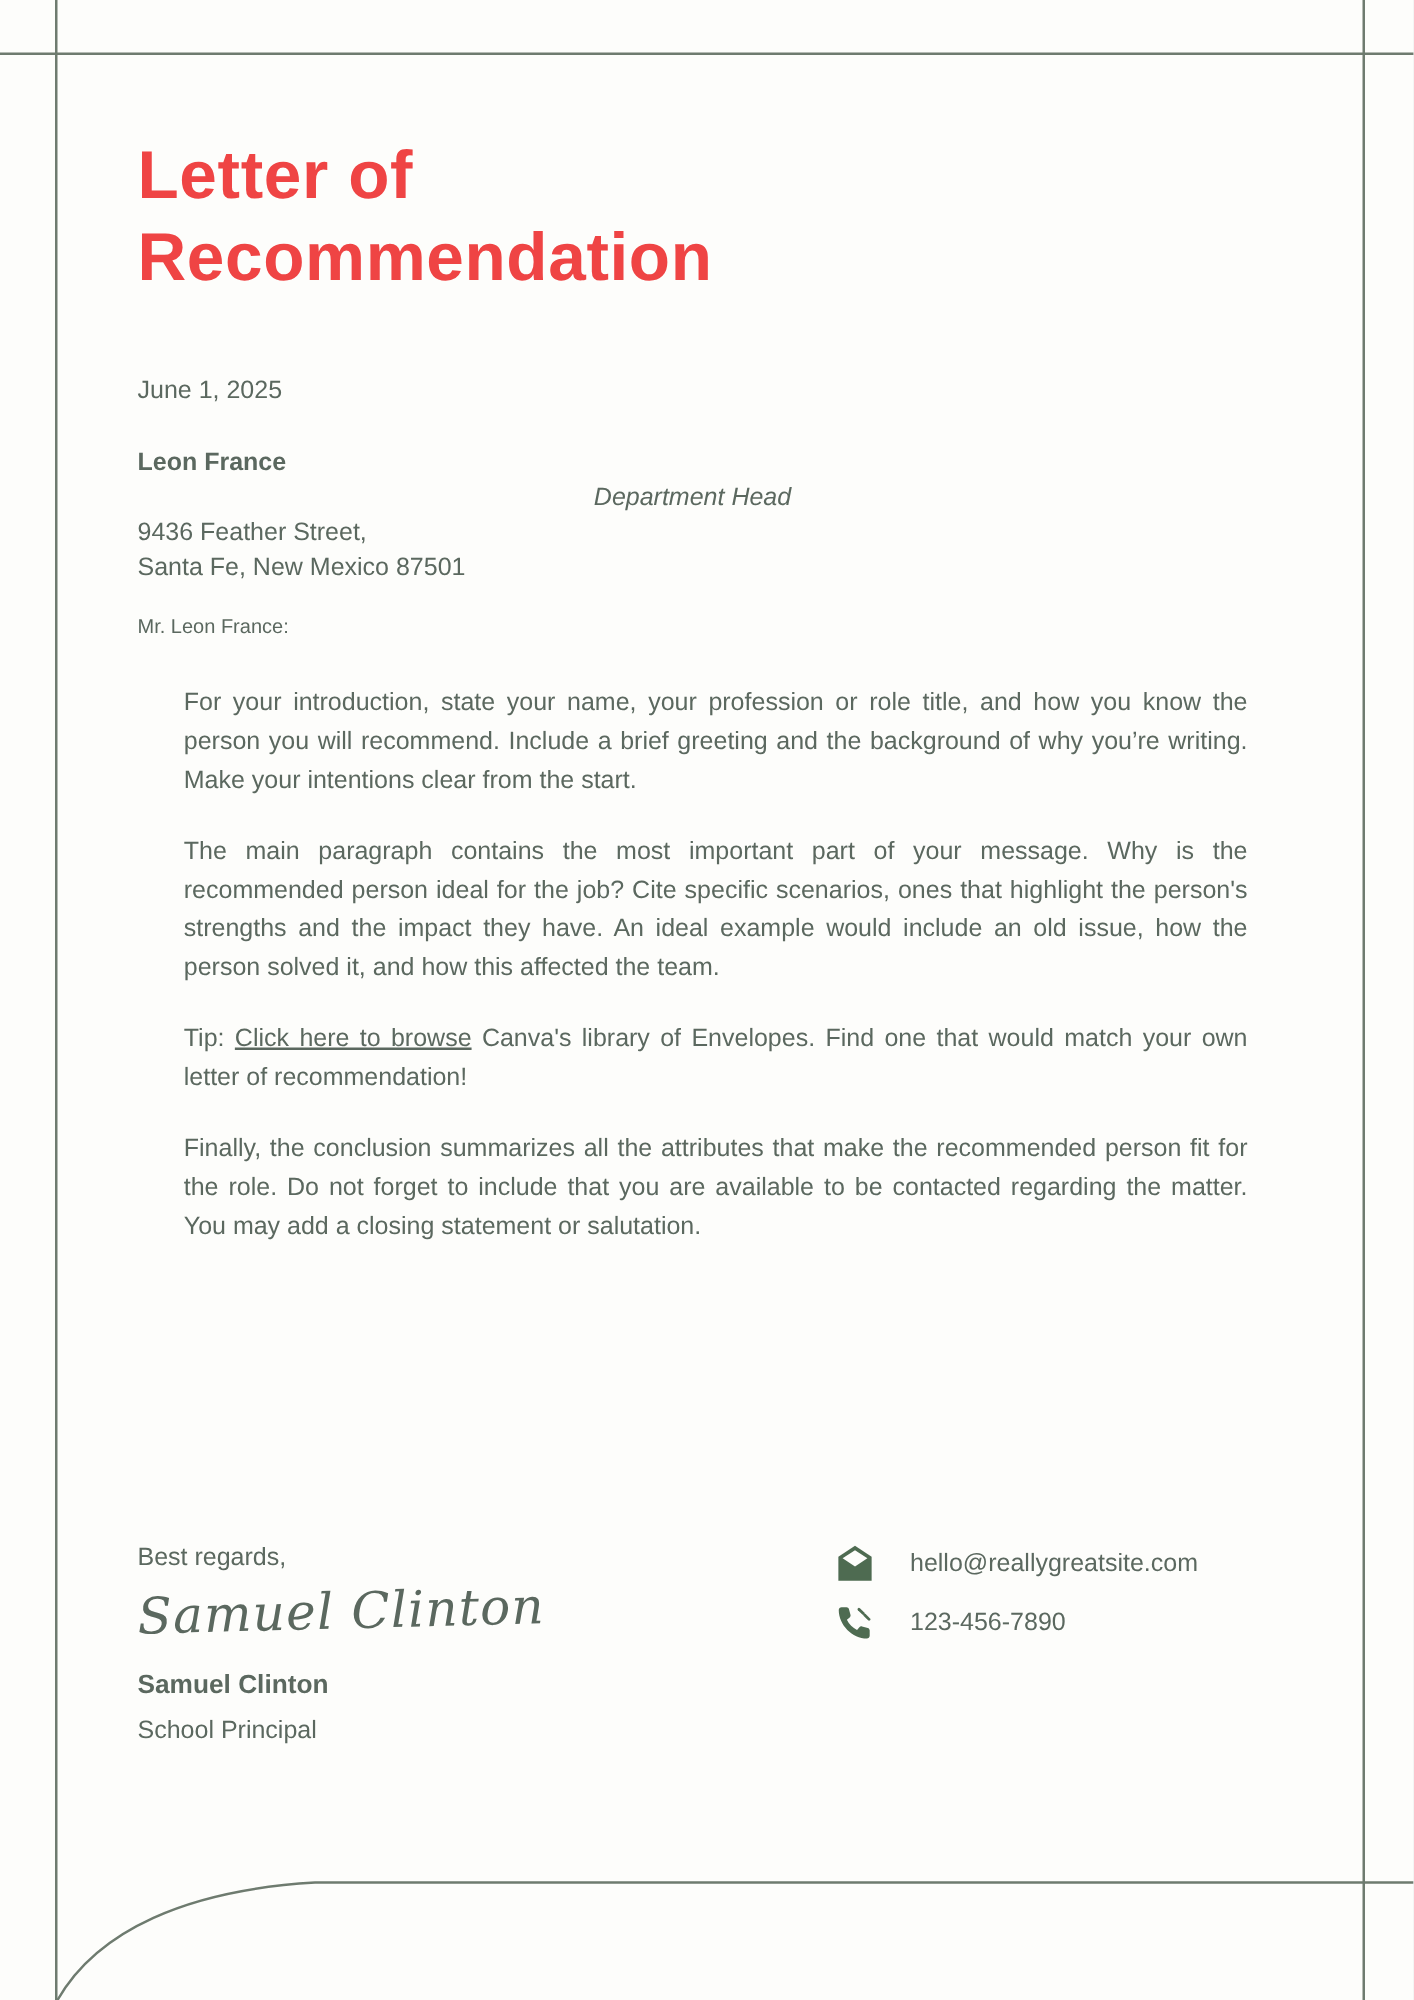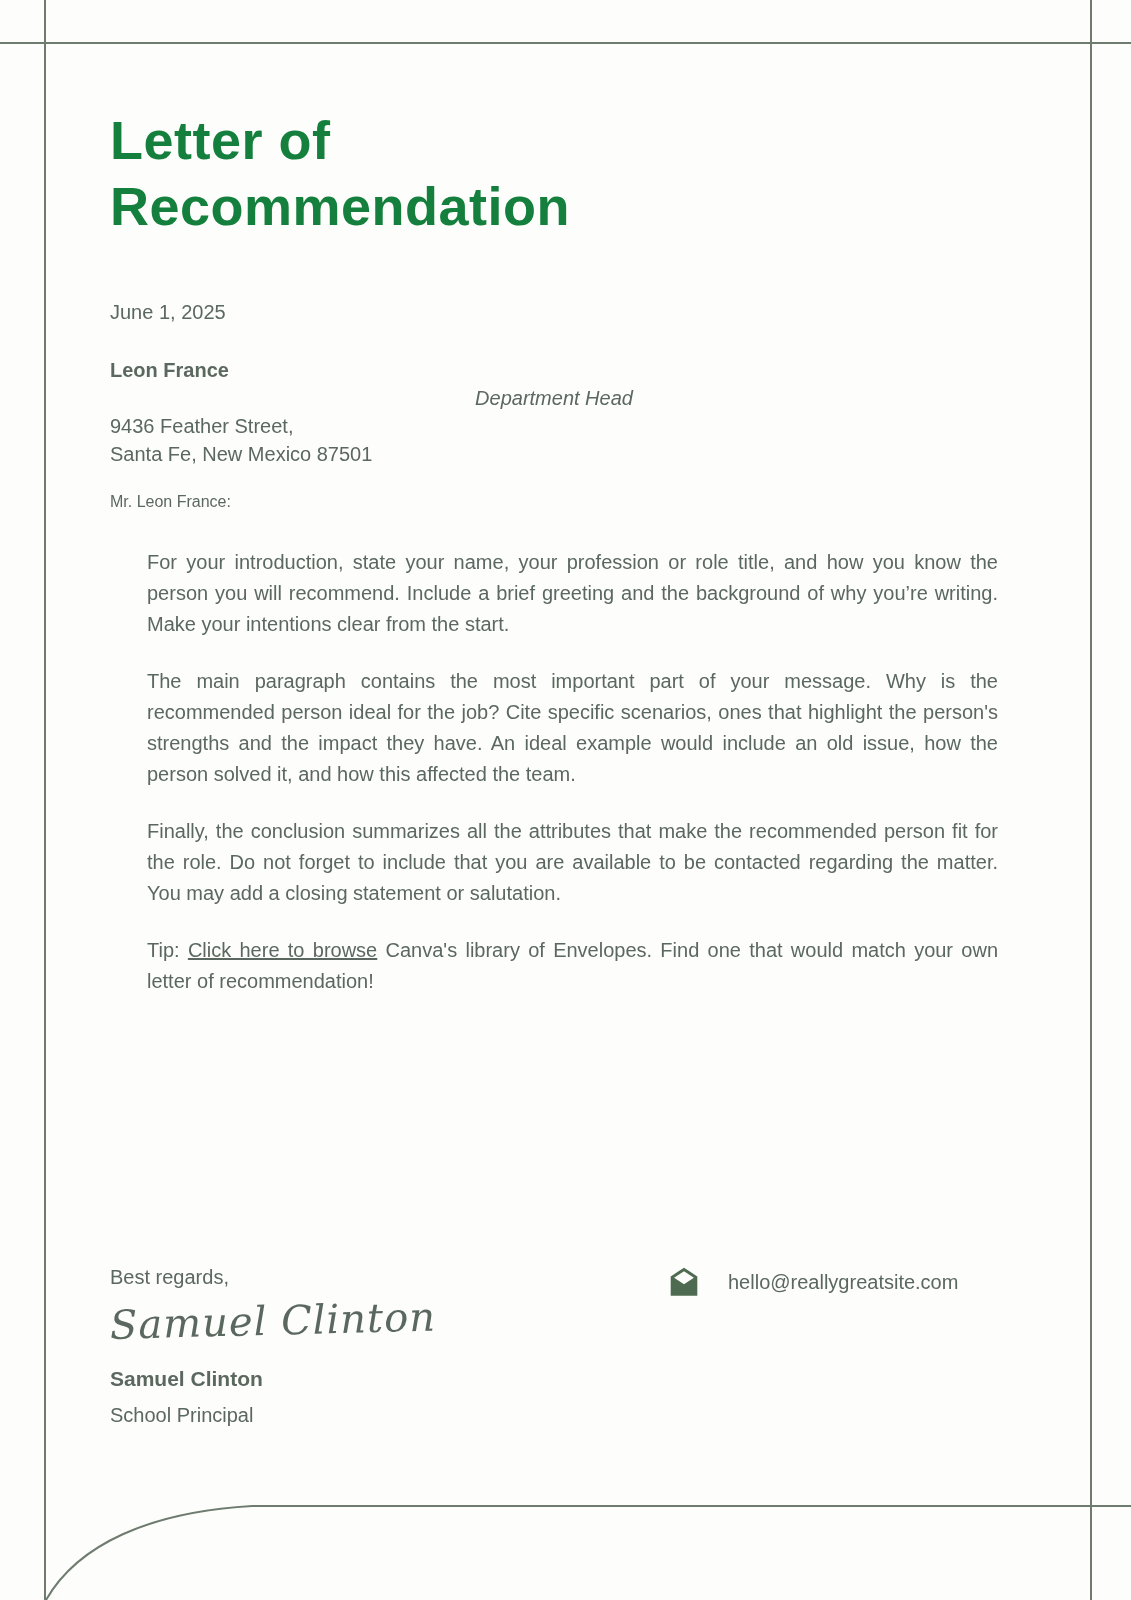--- a/index.html
+++ b/index.html
@@ -27,21 +27,21 @@
     left: 110px;
     top: 0;
     width: 888px;
   }
   .title {
     margin-top: 108px;
     max-width: 560px;
     font-size: 54px;
     line-height: 1.22;
     font-weight: bold;
-    color: #15803d;
+    color: #ef4444;
     letter-spacing: 0.5px;
   }
   .date { margin-top: 58px; font-size: 20px; line-height: 28px; }
   .recipient { margin-top: 30px; font-size: 20px; line-height: 28px; }
   .recipient .name { font-weight: bold; }
   .recipient .role { font-style: italic; text-align: center; }
   .salutation { margin-top: 20px; font-size: 16px; line-height: 28px; font-weight: normal; }
   .para {
     margin-top: 26px;
     font-size: 20px;
@@ -53,21 +53,21 @@
   .tip a {
     color: #5B685F;
     text-decoration: underline;
     cursor: pointer;
   }
 
   
   .bottom {
     position: absolute;
     left: 110px;
-    top: 1263px;
+    top: 1232px;
     width: 888px;
     display: flex;
     justify-content: space-between;
   }
   .closing-col { width: 420px; }
   .closing { font-size: 20px; line-height: 28px; }
   .signature {
     margin-top: 10px;
     font-family: "DejaVu Serif", serif;
     font-style: italic;
@@ -109,23 +109,23 @@
       <div class="name">Leon France</div>
       <div class="role">Department Head</div>
       <div>9436 Feather Street,</div>
       <div>Santa Fe, New Mexico 87501</div>
     </div>
 
     <div class="salutation">Mr. Leon France:</div>
 
     <p class="para first">For your introduction, state your name, your profession or role title, and how you know the person you will recommend. Include a brief greeting and the background of why you’re writing. Make your intentions clear from the start.</p>
     <p class="para">The main paragraph contains the most important part of your message. Why is the recommended person ideal for the job? Cite specific scenarios, ones that highlight the person's strengths and the impact they have. An ideal example would include an old issue, how the person solved it, and how this affected the team.</p>
+    <p class="para tip"><span>Tip: </span><a>Click here to browse</a><span> Canva's library of Envelopes. Find one that would match your own letter of recommendation!</span></p>
+
     <p class="para">Finally, the conclusion summarizes all the attributes that make the recommended person fit for the role. Do not forget to include that you are available to be contacted regarding the matter. You may add a closing statement or salutation.</p>
-
-    <p class="para tip"><span>Tip: </span><a>Click here to browse</a><span> Canva's library of Envelopes. Find one that would match your own letter of recommendation!</span></p>
   </div>
 
   <div class="bottom">
 
     <div class="closing-col">
       <div class="closing">Best regards,</div>
       <div class="signature">Samuel Clinton</div>
       <div class="signer-name">Samuel Clinton</div>
       <div class="signer-role">School Principal</div>
     </div>
@@ -135,18 +135,28 @@
       <div class="contact-row">
         <span class="contact-icon">
           <svg viewBox="0 0 24 23" aria-hidden="true">
             <path d="M12 0.5 L1.8 7.2 V22 H22.2 V7.2 Z" fill="#4E6B51"></path>
             <path d="M12 3.2 L4.4 8.2 L12 13.2 L19.6 8.2 Z" fill="#FDFDFB"></path>
           </svg>
         </span>
         <span class="contact-text">hello@reallygreatsite.com</span>
       </div>
 
+      <div class="contact-row">
+        <span class="contact-icon">
+          <svg viewBox="0 0 24 24" aria-hidden="true">
+            <path d="M6.6 2.2 C7.3 2.2 7.9 2.7 8.1 3.4 l1 3.7 c0.2 0.6 0 1.3 -0.5 1.7 L6.8 10.3 c1.4 2.8 3.7 5.1 6.5 6.5 l1.5 -1.8 c0.4 -0.5 1.1 -0.7 1.7 -0.5 l3.7 1 c0.7 0.2 1.2 0.8 1.2 1.6 V20.5 c0 1 -0.8 1.8 -1.8 1.8 C10.3 22.3 1.6 13.6 1.6 4 c0 -1 0.8 -1.8 1.8 -1.8 Z" fill="#4E6B51"></path>
+            <path d="M14.5 3.5 l2.8 2.8" stroke="#4E6B51" stroke-width="1.8" stroke-linecap="round"></path>
+            <path d="M18.2 7.2 l2.8 2.8" stroke="#4E6B51" stroke-width="1.8" stroke-linecap="round"></path>
+          </svg>
+        </span>
+        <span class="contact-text">123-456-7890</span>
+      </div>
 
 
     </div>
   </div>
 
 </div>
 
 </body></html>

